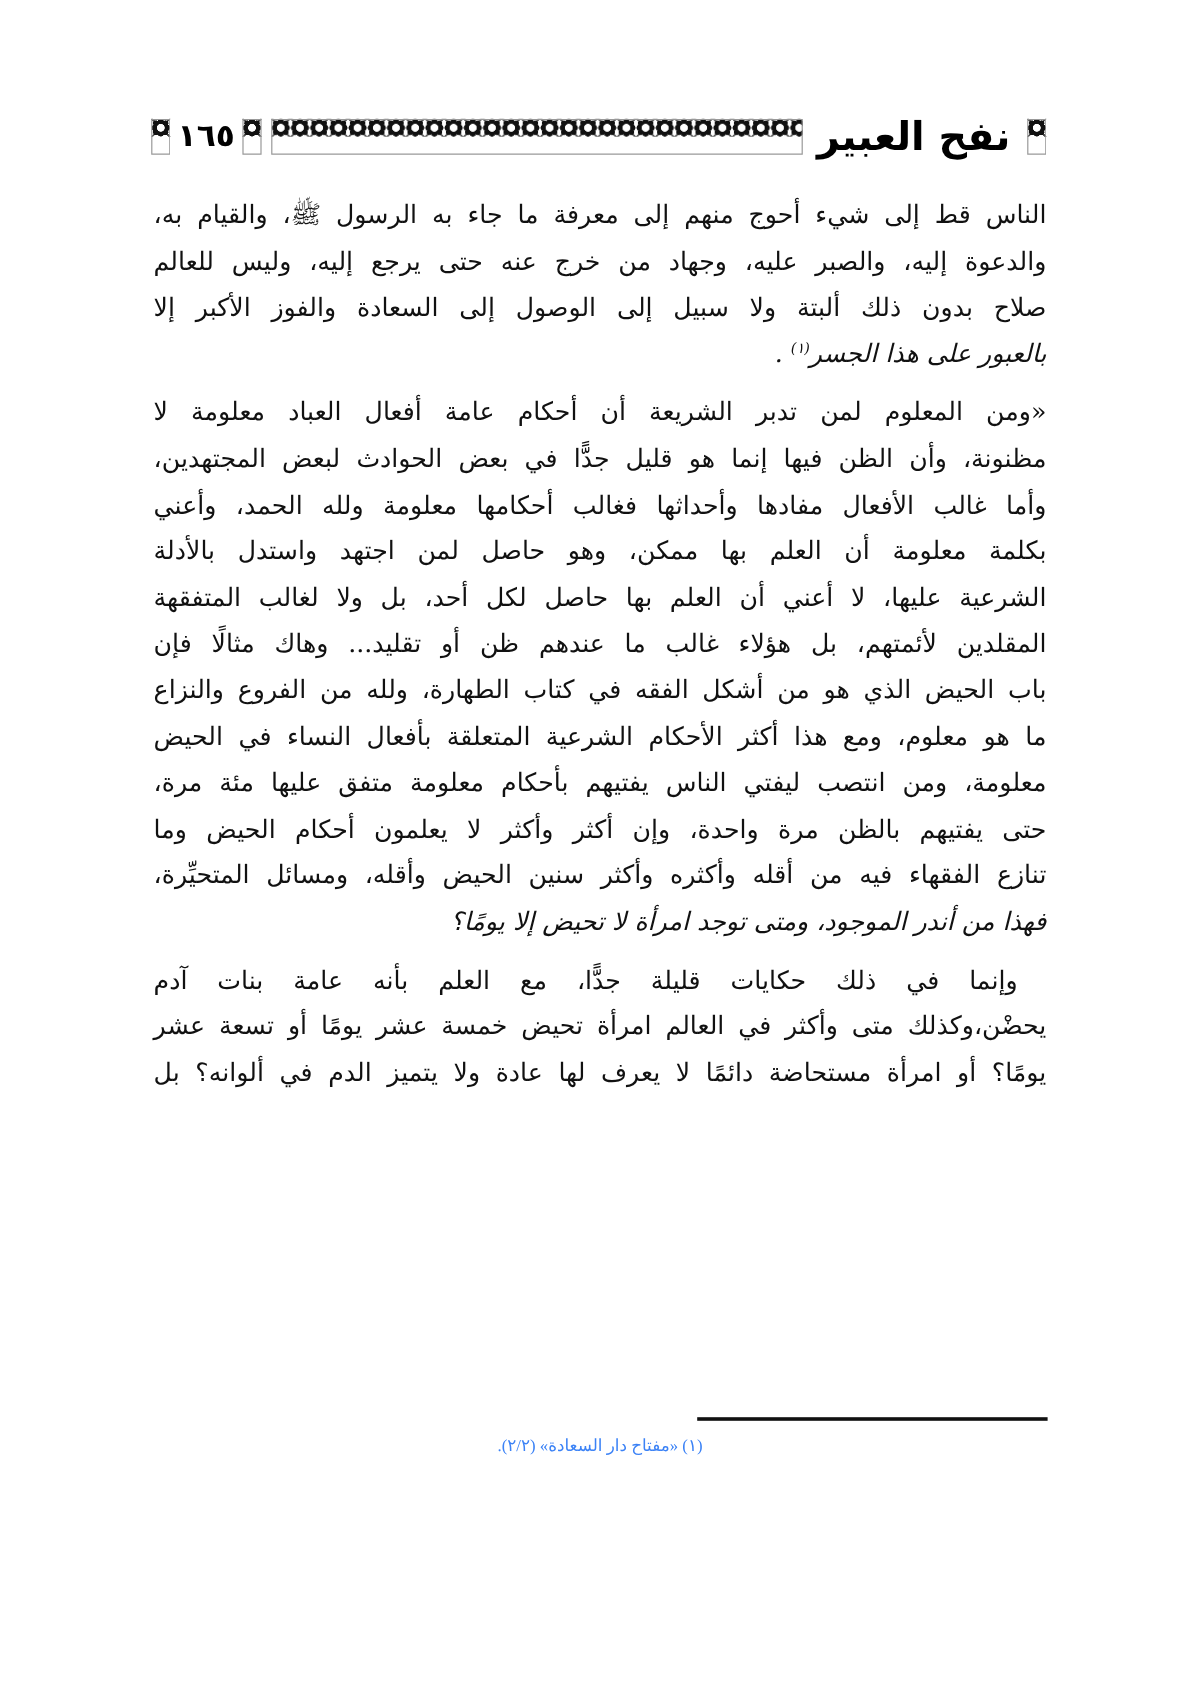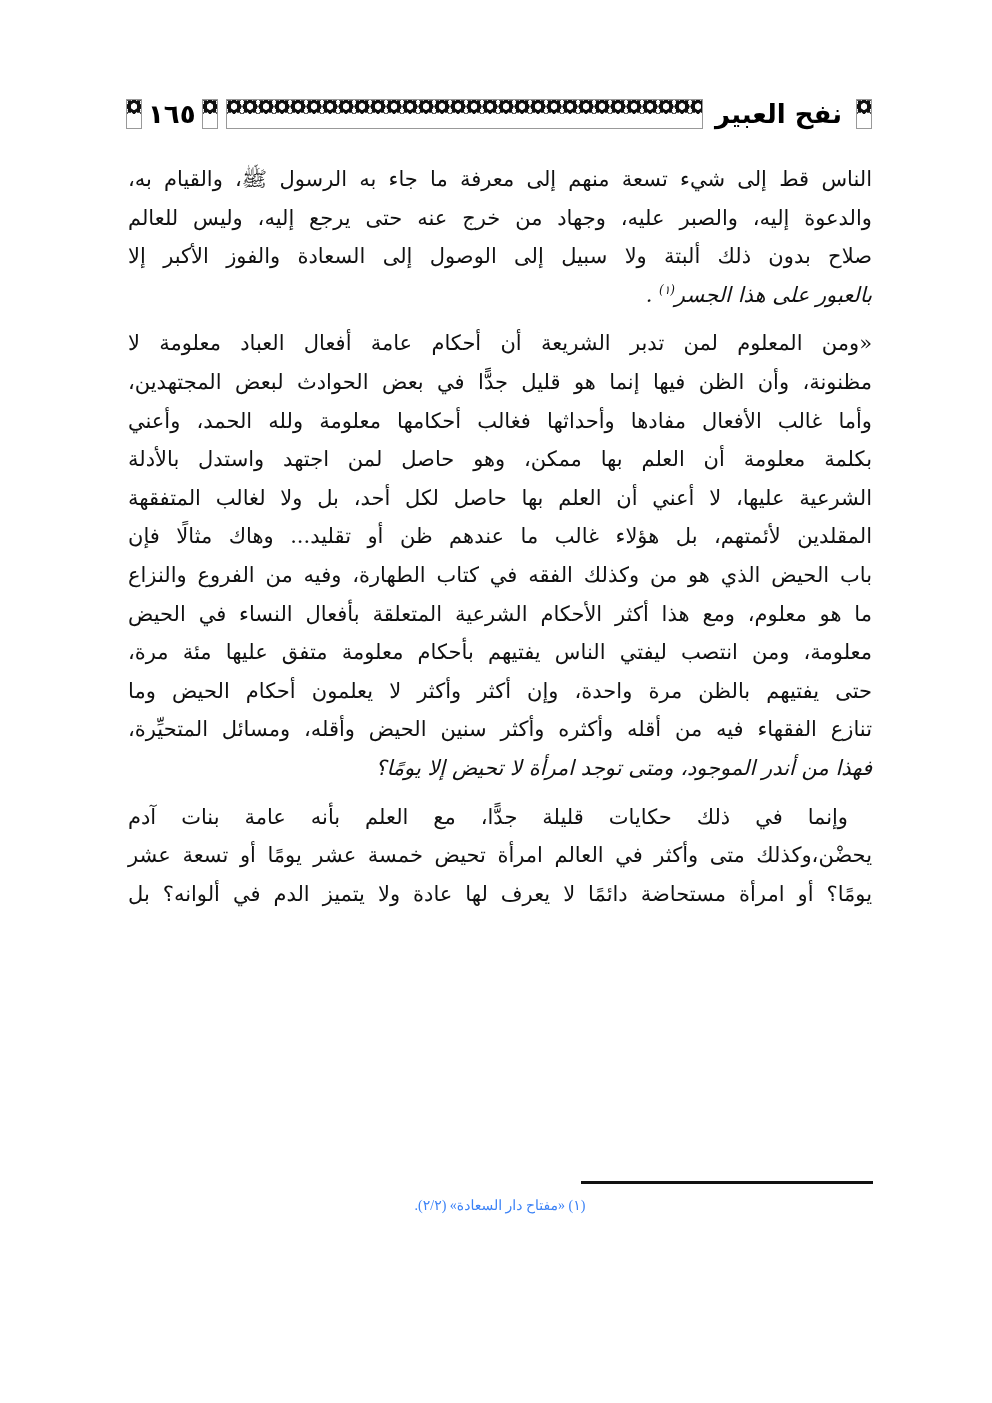--- a/index.html
+++ b/index.html
@@ -58,21 +58,21 @@
       font-family: "DejaVu Sans", sans-serif;
       font-weight: bold;
       font-size: 26px;
       line-height: 30px;
       margin: 0 6px;
       color: #000;
     }
     .running-title {
       font-family: "DejaVu Sans", sans-serif;
       font-weight: bold;
-      font-size: 26px;
+      font-size: 33px;
       line-height: 30px;
       color: #000;
       margin: 0 14px 0 0;
       direction: rtl;
     }
     
     .body-text {
       position: absolute;
       top: 160px;
       left: 128px;
@@ -133,36 +133,36 @@
     <span class="page-number">١٦٥</span>
     <div class="orn orn-small"></div>
     <div class="orn orn-long"></div>
     <span class="running-title">نفح العبير</span>
     <div class="orn orn-small"></div>
   </div>
 
   <div class="body-text">
 
     <div class="paragraph">
-      <span class="line">الناس قط إلى شيء تسعة منهم إلى معرفة ما جاء به الرسول ﷺ، والقيام به،</span>
+      <span class="line">الناس قط إلى شيء أحوج منهم إلى معرفة ما جاء به الرسول ﷺ، والقيام به،</span>
       <span class="line">والدعوة إليه، والصبر عليه، وجهاد من خرج عنه حتى يرجع إليه، وليس للعالم</span>
       <span class="line">صلاح بدون ذلك ألبتة ولا سبيل إلى الوصول إلى السعادة والفوز الأكبر إلا</span>
       <span class="line last"><span>بالعبور على هذا الجسر</span><span class="sup">(١)</span> <span>.</span></span>
     </div>
 
     <div class="para-gap"></div>
 
     <div class="paragraph">
       <span class="line">«ومن المعلوم لمن تدبر الشريعة أن أحكام عامة أفعال العباد معلومة لا</span>
       <span class="line">مظنونة، وأن الظن فيها إنما هو قليل جدًّا في بعض الحوادث لبعض المجتهدين،</span>
       <span class="line">وأما غالب الأفعال مفادها وأحداثها فغالب أحكامها معلومة ولله الحمد، وأعني</span>
       <span class="line">بكلمة معلومة أن العلم بها ممكن، وهو حاصل لمن اجتهد واستدل بالأدلة</span>
       <span class="line">الشرعية عليها، لا أعني أن العلم بها حاصل لكل أحد، بل ولا لغالب المتفقهة</span>
       <span class="line">المقلدين لأئمتهم، بل هؤلاء غالب ما عندهم ظن أو تقليد... وهاك مثالًا فإن</span>
-      <span class="line">باب الحيض الذي هو من وكذلك الفقه في كتاب الطهارة، وفيه من الفروع والنزاع</span>
+      <span class="line">باب الحيض الذي هو من أشكل الفقه في كتاب الطهارة، ولله من الفروع والنزاع</span>
       <span class="line">ما هو معلوم، ومع هذا أكثر الأحكام الشرعية المتعلقة بأفعال النساء في الحيض</span>
       <span class="line">معلومة، ومن انتصب ليفتي الناس يفتيهم بأحكام معلومة متفق عليها مئة مرة،</span>
       <span class="line">حتى يفتيهم بالظن مرة واحدة، وإن أكثر وأكثر لا يعلمون أحكام الحيض وما</span>
       <span class="line">تنازع الفقهاء فيه من أقله وأكثره وأكثر سنين الحيض وأقله، ومسائل المتحيِّرة،</span>
       <span class="line last">فهذا من أندر الموجود، ومتى توجد امرأة لا تحيض إلا يومًا؟</span>
     </div>
 
     <div class="para-gap"></div>
 
     <div class="paragraph">

